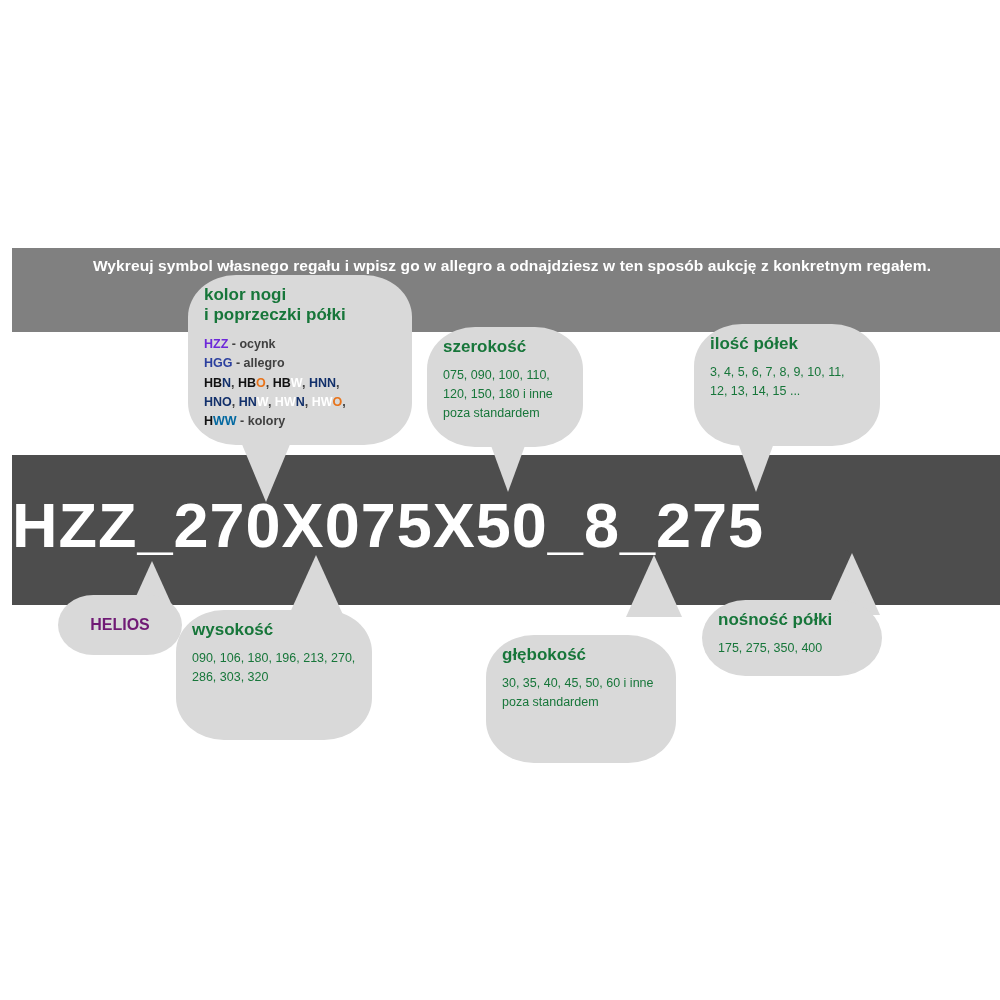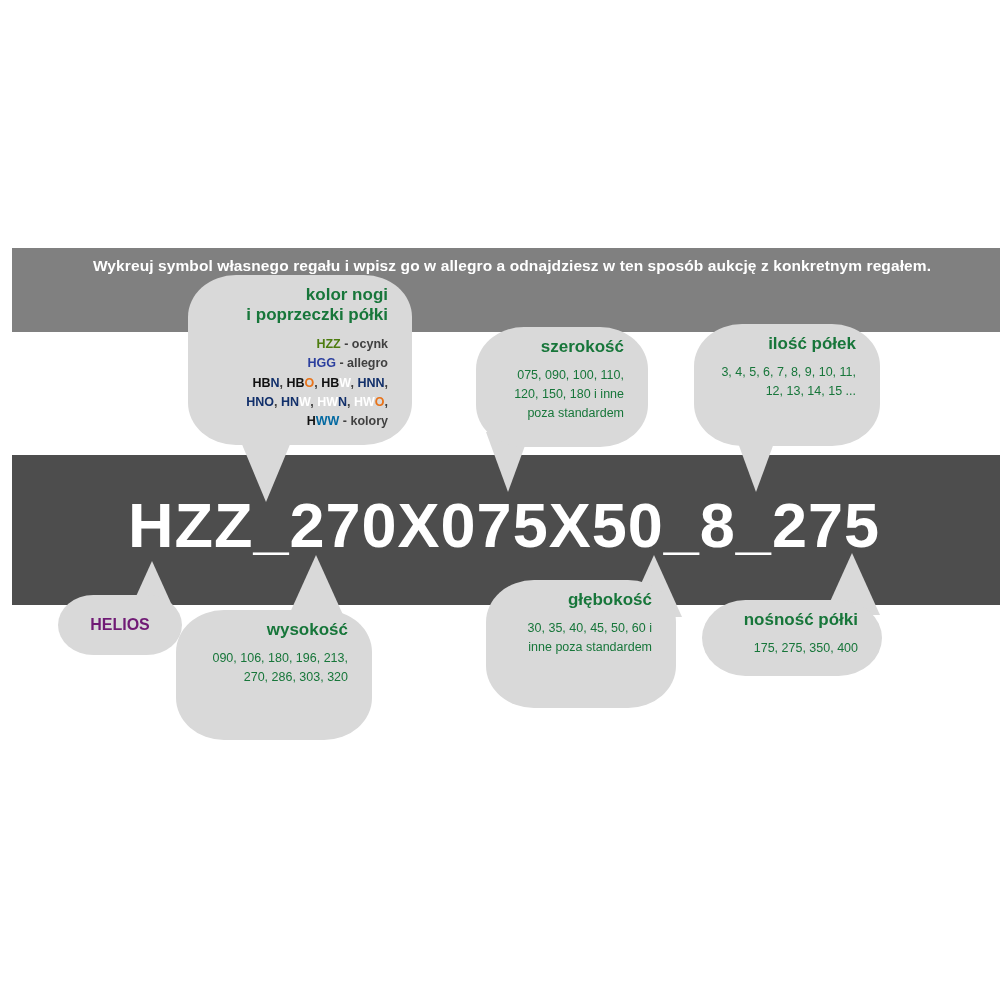--- a/index.html
+++ b/index.html
@@ -49,36 +49,36 @@
     line-height: 1.45;
     letter-spacing: 0.1px;
   }
 
   
   .code {
     position: absolute;
     top: 489px;
     left: 0;
     width: 868px;
-    text-align: right;
+    text-align: left;
     color: #ffffff;
     font-size: 63px;
     font-weight: bold;
     letter-spacing: 1px;
     white-space: nowrap;
   }
 
   
   .bubble {
     position: absolute;
     background: #d9d9d9;
     border-radius: 48px / 42px;
     box-sizing: border-box;
-    text-align: right;
-    padding: 10px 24px;
+    text-align: left;
+    padding: 10px 16px;
     z-index: 3;
   }
   .bubble .title {
     color: #17763a;
     font-weight: bold;
     font-size: 17px;
     line-height: 1.2;
   }
   .bubble .body {
     margin-top: 9px;
@@ -128,21 +128,21 @@
   
   .legend {
     margin-top: 9px;
     font-size: 12.5px;
     font-weight: bold;
     line-height: 1.55;
     color: #17763a;
   }
   .legend .ln { white-space: nowrap; }
   .c-green { color: #404040; }
-  .c-gray  { color: #4d7c0f; }
+  .c-gray  { color: #6d28d9; }
   .c-blue  { color: #2b3f9e; }
   .c-black { color: #111111; }
   .c-navy  { color: #12306b; }
   .c-white { color: #ffffff; }
   .c-orange{ color: #e8731a; }
   .c-ltgray{ color: #0369a1; }
 </style>
 </head>
 <body>
 
@@ -165,42 +165,42 @@
     <div class="legend">
         <div class="ln"><span class="c-gray">HZZ</span><span class="c-green"> - ocynk</span></div>
         <div class="ln"><span class="c-blue">HGG</span><span class="c-green"> - allegro</span></div>
         <div class="ln"><span class="c-black">HB</span><span class="c-navy">N</span><span class="c-green">, </span><span class="c-black">HB</span><span class="c-orange">O</span><span class="c-green">, </span><span class="c-black">HB</span><span class="c-white">W</span><span class="c-green">, </span><span class="c-navy">HNN</span><span class="c-green">,</span></div>
         <div class="ln"><span class="c-navy">HNO</span><span class="c-green">, </span><span class="c-navy">HN</span><span class="c-white">W</span><span class="c-green">, </span><span class="c-white">HW</span><span class="c-navy">N</span><span class="c-green">, </span><span class="c-white">HW</span><span class="c-orange">O</span><span class="c-green">,</span></div>
         <div class="ln"><span class="c-black">H</span><span class="c-ltgray">WW</span><span class="c-green"> - kolory</span></div>
       </div>
   </div>
 
   <div class="tail tail-down-narrow" style="left:474px; top:432px;"></div>
-  <div class="bubble" style="left:464px; top:327px; width:172px; height:120px;">
+  <div class="bubble" style="left:415px; top:327px; width:156px; height:120px;">
     <div class="title">szerokość</div>
     <div class="body">075, 090, 100, 110, 120, 150, 180  i inne poza standardem</div>
   </div>
 
   <div class="tail tail-down-narrow" style="left:722px; top:432px;"></div>
   <div class="bubble" style="left:682px; top:324px; width:186px; height:122px;">
     <div class="title">ilość półek</div>
     <div class="body">3, 4, 5, 6, 7, 8, 9, 10, 11, 12, 13, 14, 15 ...</div>
   </div>
 
   <div class="tail tail-up" style="left:112px; top:561px;"></div>
   <div class="helios" style="left:46px; top:595px; width:124px; height:60px;">HELIOS</div>
 
   <div class="tail tail-up" style="left:276px; top:555px;"></div>
   <div class="bubble" style="left:164px; top:610px; width:196px; height:130px;">
     <div class="title">wysokość</div>
     <div class="body">090, 106, 180, 196, 213, 270, 286, 303, 320</div>
   </div>
 
   <div class="tail tail-up" style="left:614px; top:555px;"></div>
-  <div class="bubble" style="left:474px; top:580px; width:190px; height:128px;">
+  <div class="bubble" style="left:474px; top:635px; width:190px; height:128px;">
     <div class="title">głębokość</div>
     <div class="body">30, 35, 40, 45, 50, 60 i inne poza standardem</div>
   </div>
 
   <div class="tail tail-up" style="left:812px; top:553px;"></div>
   <div class="bubble" style="left:690px; top:600px; width:180px; height:76px;">
     <div class="title">nośność półki</div>
     <div class="body">175, 275, 350, 400</div>
   </div>
 

